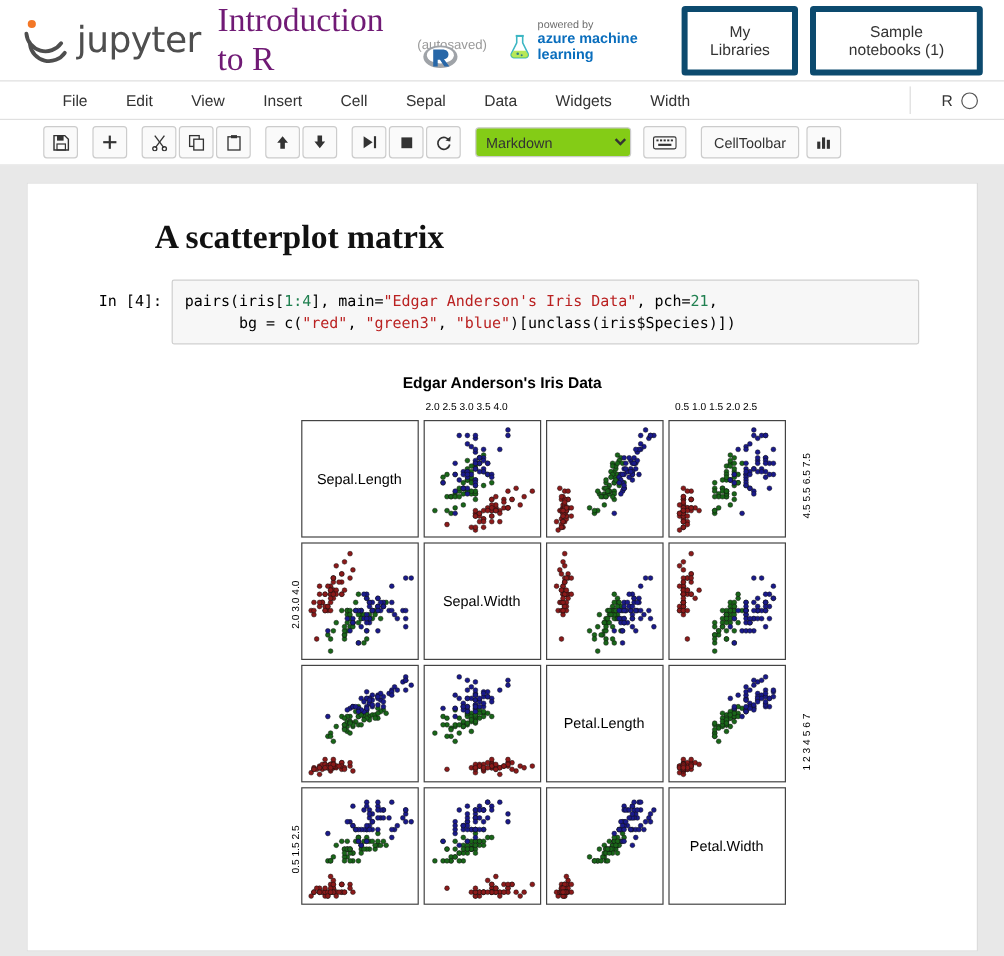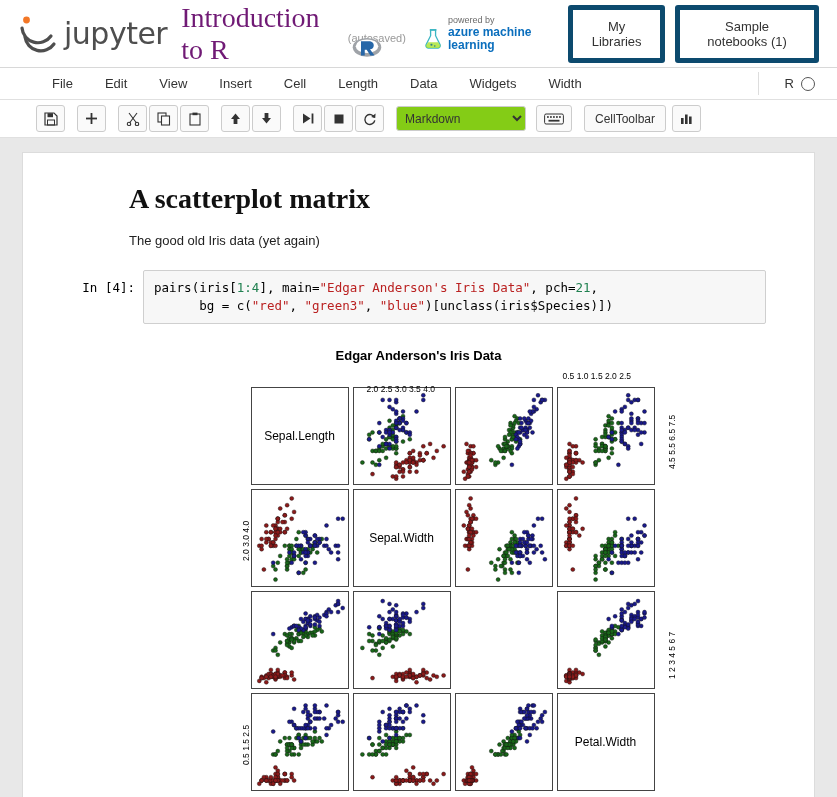--- a/index.html
+++ b/index.html
@@ -320,21 +320,21 @@
     <ellipse cx="20" cy="13.5" rx="15" ry="9" fill="#ffffff"></ellipse>
     <path d="M12 26 L12 7 L22 7 C27 7 29 9.5 29 12.5 C29 15.5 27 17.4 24 17.8 L30 26 L24.5 26 L19.5 18.4 L17 18.4 L17 26 Z" fill="#2767a8"></path>
   </svg>
 
   <div class="menubar">
     <div class="menu-item">File</div>
     <div class="menu-item">Edit</div>
     <div class="menu-item">View</div>
     <div class="menu-item">Insert</div>
     <div class="menu-item">Cell</div>
-    <div class="menu-item">Length</div>
+    <div class="menu-item">Sepal</div>
     <div class="menu-item">Data</div>
     <div class="menu-item">Widgets</div>
     <div class="menu-item">Width</div>
     <div class="kernel-sep"></div>
     <div class="kernel-ind">
       <span>R</span>
       <span class="kernel-circle"></span>
     </div>
   </div>
 
@@ -430,21 +430,20 @@
         <rect x="5" y="2.5" width="2.6" height="9.5" fill="#333"></rect>
         <rect x="9" y="4.5" width="2.6" height="7.5" fill="#333"></rect>
       </svg>
     </span>
   </div>
 
   <div class="nb-shell">
     <div class="nb-page">
 
       <h1 class="md-title">A scatterplot matrix</h1>
-      <p class="md-text">The good old Iris data (yet again)</p>
 
       <div class="cell-row">
         <div class="prompt">In [4]:</div>
         <div class="code-box"><span>pairs(iris[</span><span class="tok-num">1:4</span><span>], main=</span><span class="tok-str">"Edgar Anderson's Iris Data"</span><span>, pch=</span><span class="tok-num">21</span><span>,</span>
 <span>      bg = c(</span><span class="tok-str">"red"</span><span>, </span><span class="tok-str">"green3"</span><span>, </span><span class="tok-str">"blue"</span><span>)[unclass(iris$Species)])</span></div>
       </div>
 
       <div class="plot-wrap">
         <div>
           <div class="plot-title">Edgar Anderson's Iris Data</div>
@@ -1680,20 +1679,23 @@
                   <circle cx="32.1" cy="33.9" r="2" fill="#1a1a8b" stroke="#111" stroke-width="0.4"></circle>
                   <circle cx="49.0" cy="22.9" r="2" fill="#1a1a8b" stroke="#111" stroke-width="0.4"></circle>
                   <circle cx="52.4" cy="25.6" r="2" fill="#1a1a8b" stroke="#111" stroke-width="0.4"></circle>
                   <circle cx="42.2" cy="32.5" r="2" fill="#1a1a8b" stroke="#111" stroke-width="0.4"></circle>
                   <circle cx="25.3" cy="35.3" r="2" fill="#1a1a8b" stroke="#111" stroke-width="0.4"></circle>
                   <circle cx="42.2" cy="32.5" r="2" fill="#1a1a8b" stroke="#111" stroke-width="0.4"></circle>
                   <circle cx="55.8" cy="29.8" r="2" fill="#1a1a8b" stroke="#111" stroke-width="0.4"></circle>
                   <circle cx="42.2" cy="33.9" r="2" fill="#1a1a8b" stroke="#111" stroke-width="0.4"></circle>
                 </svg>
               </div>
+              <div class="cell-panel" style="left: 256px; top: 222px; width: 98px; height: 98px;">
+                <div class="diag-label">Petal.Length</div>
+              </div>
               <div class="cell-panel" style="left: 358px; top: 222px; width: 98px; height: 98px;">
                 <svg class="pts" width="98" height="98">
                   <circle cx="11.5" cy="84.8" r="2" fill="#8B1A1A" stroke="#111" stroke-width="0.4"></circle>
                   <circle cx="11.5" cy="84.8" r="2" fill="#8B1A1A" stroke="#111" stroke-width="0.4"></circle>
                   <circle cx="11.5" cy="86.1" r="2" fill="#8B1A1A" stroke="#111" stroke-width="0.4"></circle>
                   <circle cx="11.5" cy="83.4" r="2" fill="#8B1A1A" stroke="#111" stroke-width="0.4"></circle>
                   <circle cx="11.5" cy="84.8" r="2" fill="#8B1A1A" stroke="#111" stroke-width="0.4"></circle>
                   <circle cx="18.0" cy="80.6" r="2" fill="#8B1A1A" stroke="#111" stroke-width="0.4"></circle>
                   <circle cx="14.8" cy="84.8" r="2" fill="#8B1A1A" stroke="#111" stroke-width="0.4"></circle>
                   <circle cx="11.5" cy="83.4" r="2" fill="#8B1A1A" stroke="#111" stroke-width="0.4"></circle>
@@ -2299,21 +2301,21 @@
                   <circle cx="65.5" cy="18.0" r="2" fill="#1a1a8b" stroke="#111" stroke-width="0.4"></circle>
                   <circle cx="62.8" cy="31.1" r="2" fill="#1a1a8b" stroke="#111" stroke-width="0.4"></circle>
                   <circle cx="65.5" cy="27.8" r="2" fill="#1a1a8b" stroke="#111" stroke-width="0.4"></circle>
                   <circle cx="68.3" cy="18.0" r="2" fill="#1a1a8b" stroke="#111" stroke-width="0.4"></circle>
                   <circle cx="64.1" cy="34.3" r="2" fill="#1a1a8b" stroke="#111" stroke-width="0.4"></circle>
                 </svg>
               </div>
               <div class="cell-panel" style="left: 358px; top: 324px; width: 98px; height: 98px;">
                 <div class="diag-label">Petal.Width</div>
               </div>
-              <div class="axis-lab" style="left: 168px; top: 2px; margin-top: 13px;">2.0  2.5  3.0  3.5  4.0</div>
+              <div class="axis-lab" style="left: 156px; top: 2px;">2.0  2.5  3.0  3.5  4.0</div>
               <div class="axis-lab" style="left: 364px; top: 2px;">0.5  1.0  1.5  2.0  2.5</div>
               <div class="axis-lab vert" style="left: 468px; top: 100px;">4.5  5.5  6.5  7.5</div>
               <div class="axis-lab vert" style="left: 468px; top: 310px;">1 2 3 4 5 6 7</div>
               <div class="axis-lab vert" style="left: 42px; top: 192px;">2.0  3.0  4.0</div>
               <div class="axis-lab vert" style="left: 42px; top: 396px;">0.5  1.5  2.5</div>
             </div>
         </div>
       </div>
 
     </div>

